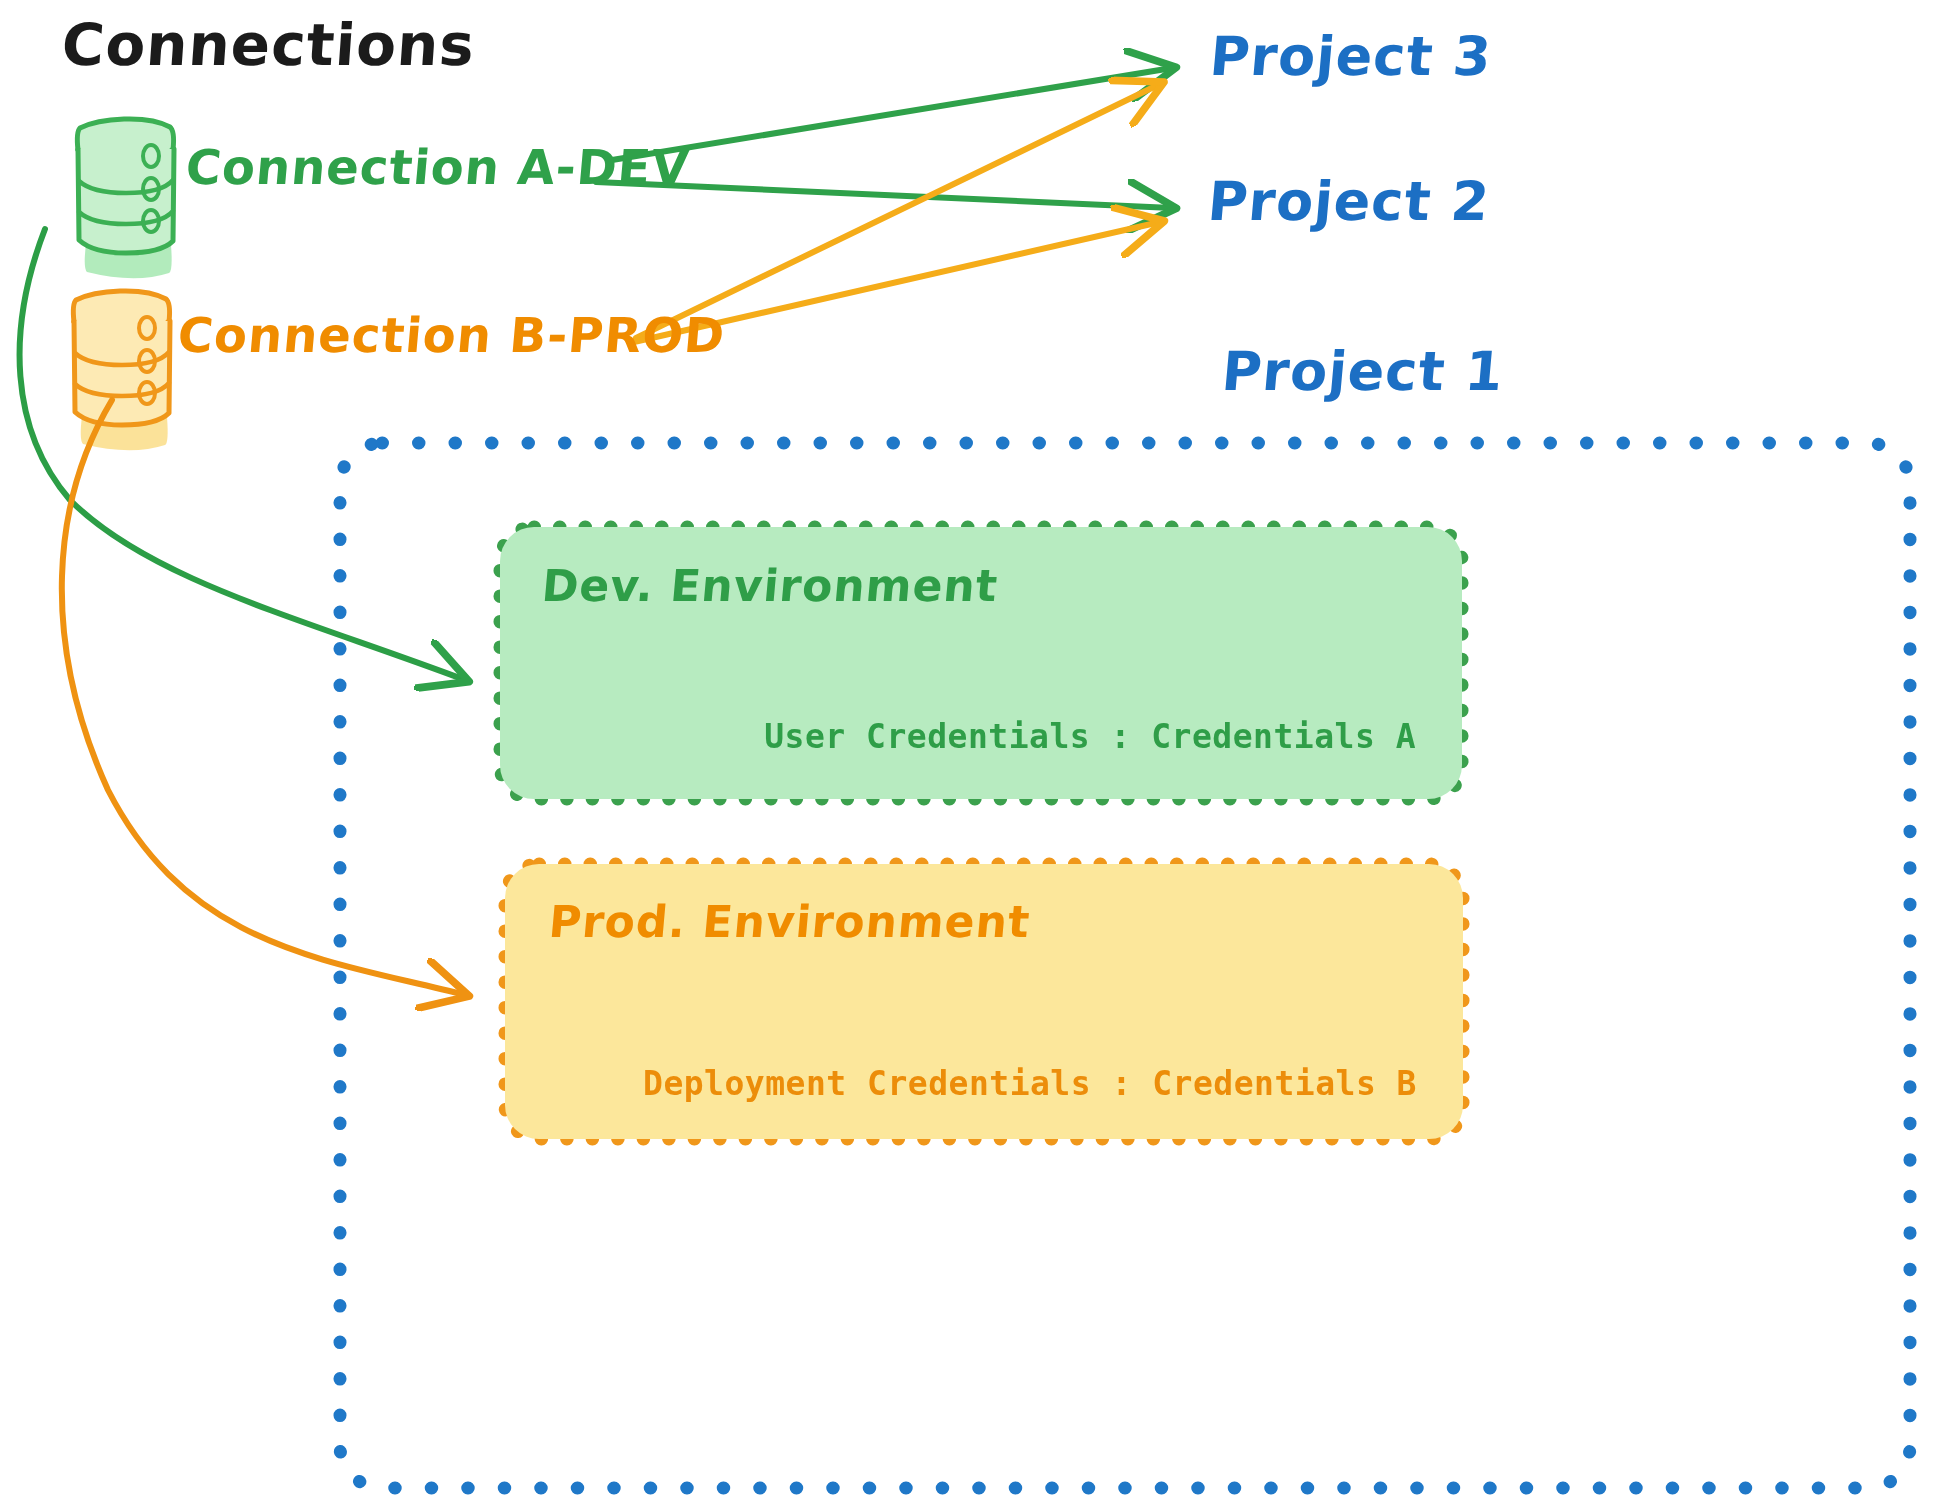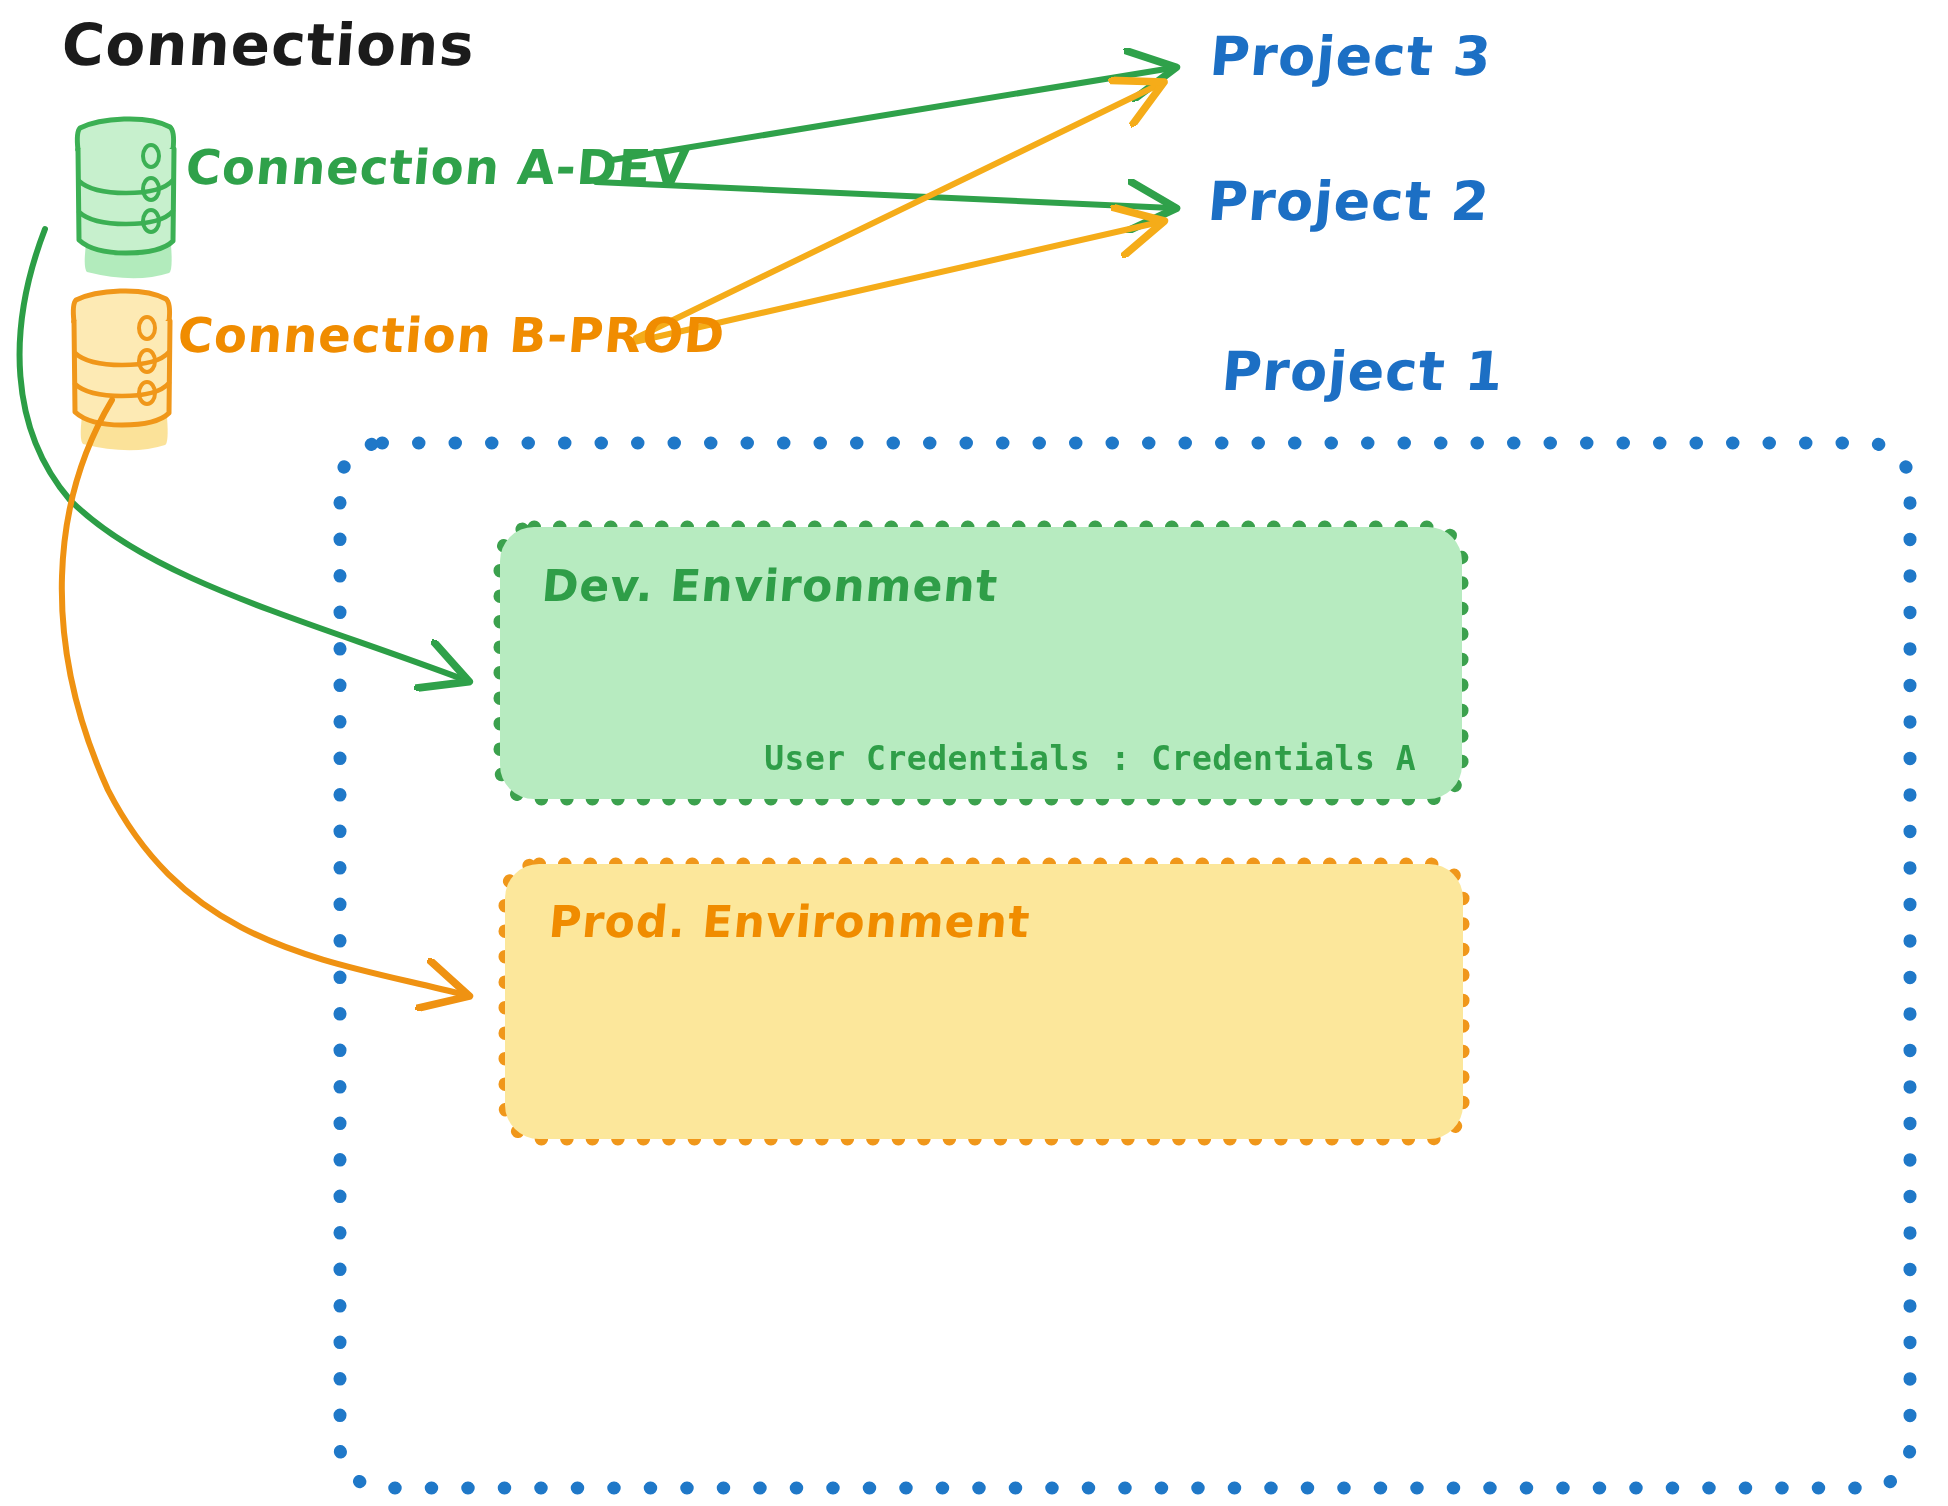--- a/index.html
+++ b/index.html
@@ -106,21 +106,21 @@
     color: #f08c00;
   }
   .cred {
     position: absolute;
     font-size: 33px;
     letter-spacing: 0.5px;
     white-space: pre;
     right: 46px;
   }
   #dev-cred {
-    top: 212px;
+    top: 190px;
     color: #2f9e48;
   }
   #prod-cred {
     top: 200px;
     color: #ec8d0a;
   }
 </style>
 </head>
 <body>
 
@@ -198,15 +198,16 @@
 
   <div class="txt hand proj" id="proj1">Project 1</div>
 
   <div class="envbox" id="dev-box">
     <div class="env-title hand" id="dev-title">Dev. Environment</div>
     <div class="cred mono" id="dev-cred">User Credentials : Credentials A</div>
   </div>
 
   <div class="envbox" id="prod-box">
     <div class="env-title hand" id="prod-title">Prod. Environment</div>
+    <div class="cred mono" id="prod-cred">Deployment Credentials : Credentials B</div>
   </div>
 
 </div>
 
 </body></html>

